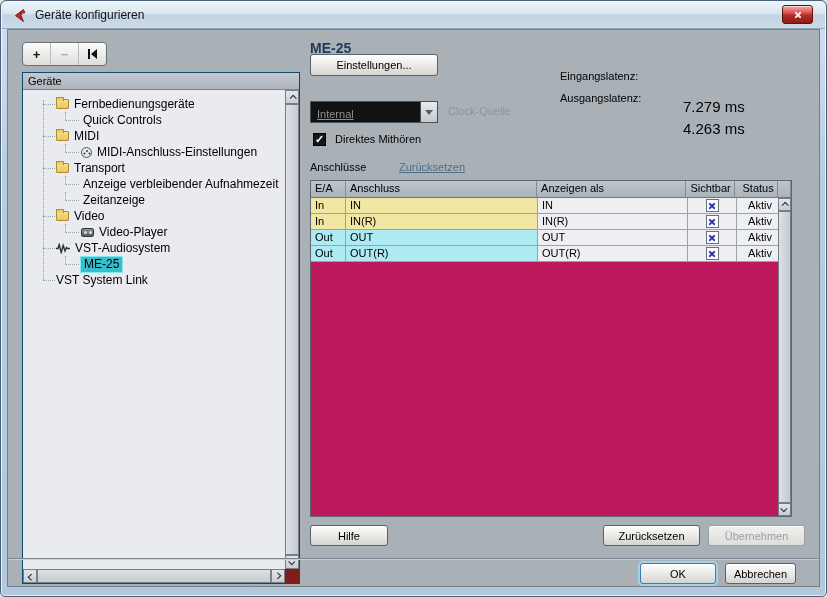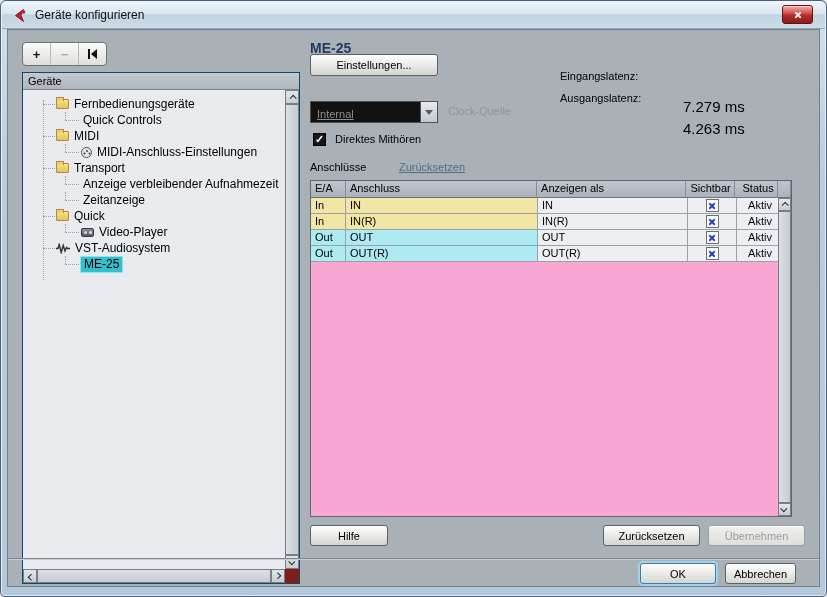--- a/index.html
+++ b/index.html
@@ -110,21 +110,21 @@
               border:1px solid #000; color:#fff; font-size:11px; font-weight:bold; line-height:11px;
               text-align:center; cursor:pointer; }
   .dm-label { position:absolute; left:327px; top:103px; font-size:11px; color:#000; }
 
   .ports-label { position:absolute; left:302px; top:131px; font-size:11px; color:#000; }
   .ports-reset { position:absolute; left:391px; top:131px; font-size:11px; color:#4e6e86;
                  text-decoration:underline; cursor:pointer; }
 
   
   .ptable { position:absolute; left:302px; top:150px; width:482px; height:337px;
-            border:1px solid #5e6670; background:#f9a8d4; }
+            border:1px solid #5e6670; background:#be185d; }
   .prow { display:flex; height:16px; font-size:11px; color:#000; }
   .prow.head { height:17px; background:linear-gradient(#bfc5cc,#aab1b9); }
   .pcell { border-right:1px solid #9aa1ab; border-bottom:1px solid #9aa1ab; padding:1px 0 0 4px;
            overflow:hidden; white-space:nowrap; }
   .head .pcell { border-bottom:1px solid #6e7680; border-right:1px solid #848c96; }
   .c0{width:35px;} .c1{width:192px;} .c2{width:150px;} .c3{width:49px;} .c4{width:43px;text-align:center;} .csb{width:13px;border-right:none;}
   .rin  .c0,.rin  .c1 { background:#f2e6a4; }
   .rout .c0,.rout .c1 { background:#aeeaf2; }
   .prow.body .c2,.prow.body .c3,.prow.body .c4 { background:#edeff3; }
   .c3.cellcheck { display:flex; align-items:center; justify-content:center; padding:0; }
@@ -199,34 +199,37 @@
           <span class="tlbl">Transport</span>
         </div>
         <div class="trow lvl2 noicon" style="top:86px">
           <span class="tlbl">Anzeige verbleibender Aufnahmezeit</span>
         </div>
         <div class="trow lvl2 noicon" style="top:102px">
           <span class="tlbl">Zeitanzeige</span>
         </div>
         <div class="trow lvl1" style="top:118px">
           <span class="ticon icon-folder"></span>
-          <span class="tlbl">Quick</span>
+          <span class="tlbl">Video</span>
         </div>
         <div class="trow lvl2" style="top:134px">
           <span class="ticon icon-camera"></span>
           <span class="tlbl">Video-Player</span>
         </div>
         <div class="trow lvl1" style="top:150px">
           <svg class="ticon" width="14" height="11" viewBox="0 0 14 11">
             <path d="M0 5.5 h2 l1.2-4 l2 8 l2-7 l1.8 5.5 l1.5-3.5 l1 1 h2.5" fill="none" stroke="#2e3338" stroke-width="1.4"></path>
           </svg>
           <span class="tlbl">VST-Audiosystem</span>
         </div>
         <div class="trow lvl2 noicon sel" style="top:166px">
           <span class="tlbl">ME-25</span>
+        </div>
+        <div class="trow lvl1" style="top:182px">
+          <span class="tlbl" style="margin-left:0">VST System Link</span>
         </div>
       </div>
 
       <div class="sb sb-v" style="top:17px; right:0; bottom:14px;">
         <div class="sb-btn" style="top:0; left:0;">
             <span class="chev up"></span>
           </div>
         <div class="sb-thumb" style="left:0; top:14px; bottom:14px; width:14px;"></div>
         <div class="sb-btn" style="bottom:0; left:0;">
             <span class="chev down"></span>

